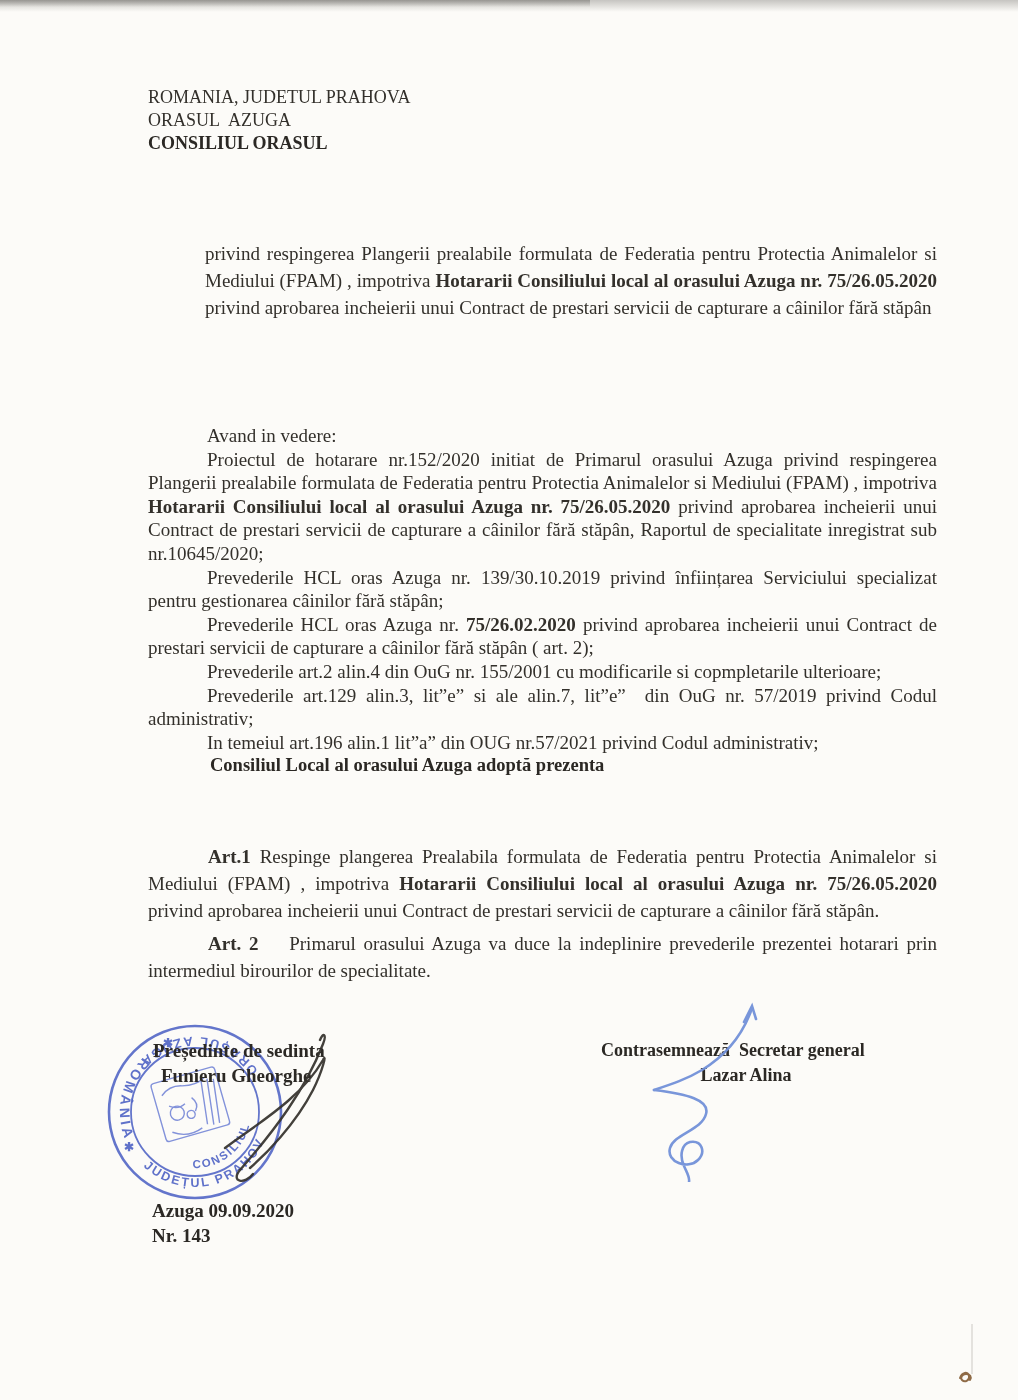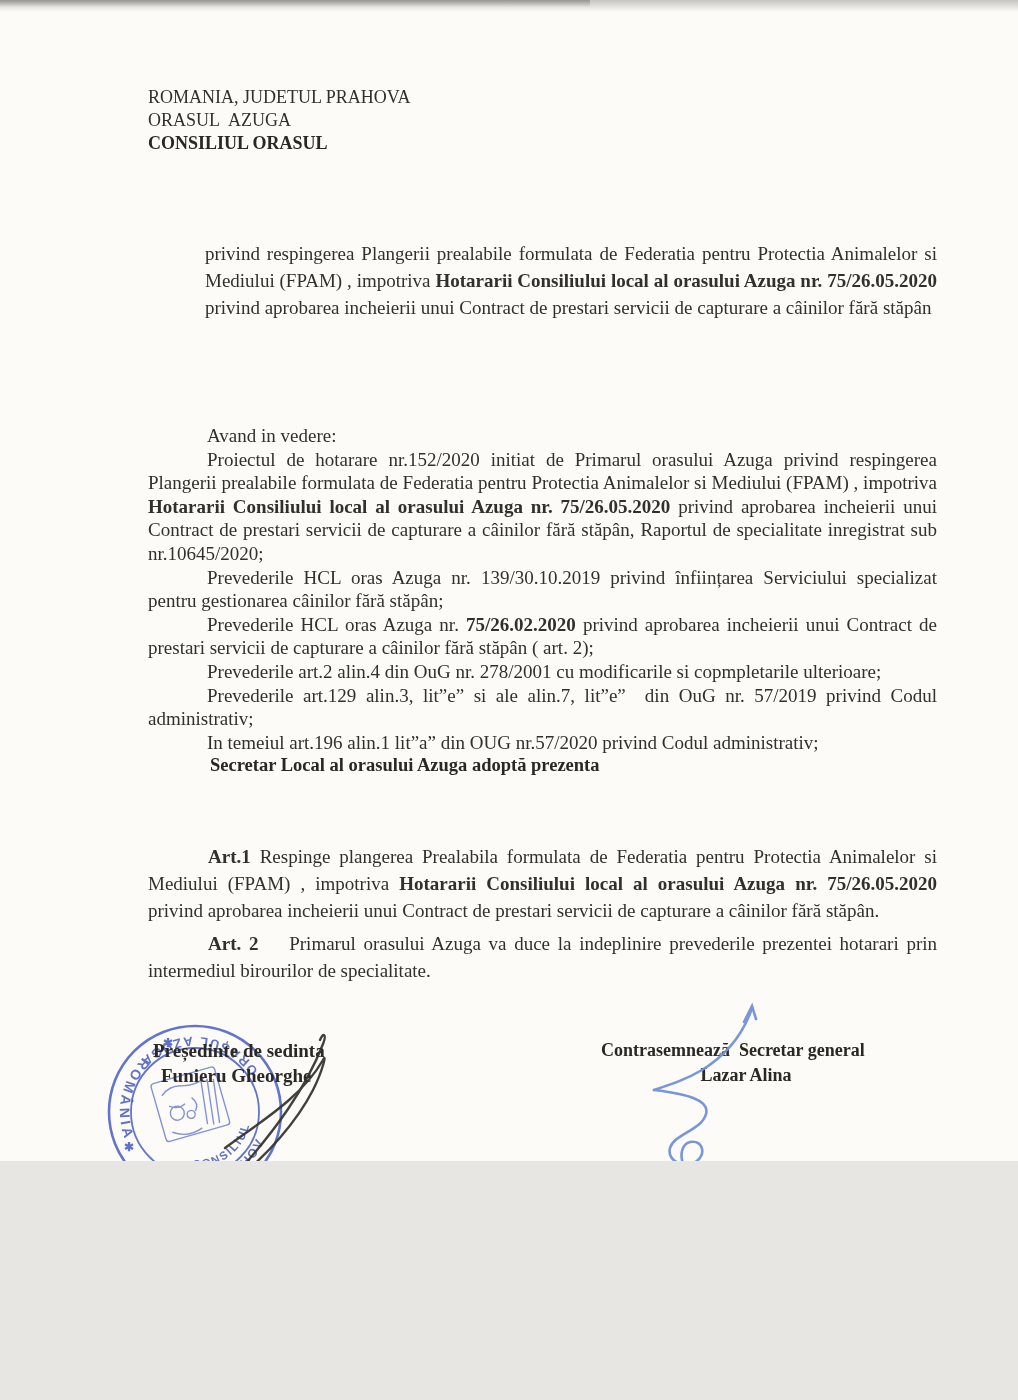--- a/index.html
+++ b/index.html
@@ -1,20 +1,20 @@
 <!DOCTYPE html>
 <html><head>
 <meta charset="utf-8">
 <style>
   html, body { margin: 0; padding: 0; }
   body { width: 1018px; height: 1400px; background: #e8e6e2; }
   .page {
     position: relative;
     width: 1018px;
-    height: 1161px;
+    height: 1400px;
     background: #fcfbf8;
     font-family: "Liberation Serif", serif;
     color: #33302b;
     overflow: hidden;
   }
   .top-shadow {
     position: absolute; top: 0; left: 0; right: 0; height: 12px;
     background: linear-gradient(to bottom, rgba(110,108,104,0.38), rgba(110,108,104,0));
     z-index: 5;
   }
@@ -89,26 +89,26 @@
   </div>
 
 
   <p class="title-paragraph"><span>privind respingerea Plangerii prealabile formulata de Federatia pentru Protectia Animalelor si Mediului (FPAM) , impotriva </span><b>Hotararii Consiliului local al orasului Azuga nr. 75/26.05.2020</b><span> privind aprobarea incheierii unui Contract de prestari servicii de capturare a câinilor fără stăpân</span></p>
 
   <div class="preamble">
     <p>Avand in vedere:</p>
     <p><span>Proiectul de hotarare nr.152/2020 initiat de Primarul orasului Azuga privind respingerea Plangerii prealabile formulata de Federatia pentru Protectia Animalelor si Mediului (FPAM) , impotriva </span><b>Hotararii Consiliului local al orasului Azuga nr. 75/26.05.2020</b><span> privind aprobarea incheierii unui Contract de prestari servicii de capturare a câinilor fără stăpân, Raportul de specialitate  inregistrat sub nr.10645/2020;</span></p>
     <p><span>Prevederile HCL oras Azuga nr. 139/30.10.2019 privind înființarea Serviciului specializat pentru gestionarea câinilor fără stăpân;</span></p>
     <p><span>Prevederile HCL oras Azuga nr. </span><b>75/26.02.2020</b><span> privind aprobarea incheierii unui Contract de prestari servicii de capturare a câinilor fără stăpân ( art. 2);</span></p>
-    <p><span>Prevederile art.2 alin.4 din OuG nr. 278/2001 cu modificarile si copmpletarile ulterioare;</span></p>
+    <p><span>Prevederile art.2 alin.4 din OuG nr. 155/2001 cu modificarile si copmpletarile ulterioare;</span></p>
     <p><span>Prevederile art.129 alin.3, lit”e” si ale alin.7, lit”e”&nbsp; din OuG nr. 57/2019 privind Codul administrativ;</span></p>
-    <p><span>In temeiul art.196 alin.1 lit”a” din OUG nr.57/2020 privind Codul administrativ;</span></p>
+    <p><span>In temeiul art.196 alin.1 lit”a” din OUG nr.57/2021 privind Codul administrativ;</span></p>
   </div>
 
-  <p class="adoption">Secretar Local al orasului Azuga adoptă prezenta</p>
+  <p class="adoption">Consiliul Local al orasului Azuga adoptă prezenta</p>
 
 
   <p class="article art1"><b>Art.1</b><span> Respinge plangerea Prealabila formulata de Federatia pentru Protectia Animalelor si Mediului (FPAM) , impotriva </span><b>Hotararii Consiliului local al orasului Azuga nr. 75/26.05.2020</b><span> privind aprobarea incheierii unui Contract de prestari servicii de capturare a câinilor fără stăpân.</span></p>
   <p class="article art2"><b>Art. 2</b><span>&nbsp;&nbsp;&nbsp; Primarul orasului Azuga va duce la indeplinire prevederile prezentei hotarari prin intermediul birourilor de specialitate.</span></p>
 
   <svg class="stamp-svg" width="196" height="196" viewBox="0 0 196 196" aria-hidden="true">
     <g stroke="#4f63c5" fill="none" opacity="0.88">
       <circle cx="98" cy="98" r="86" stroke-width="2.6"></circle>
       <circle cx="98" cy="98" r="64" stroke-width="1.8"></circle>
     </g>

